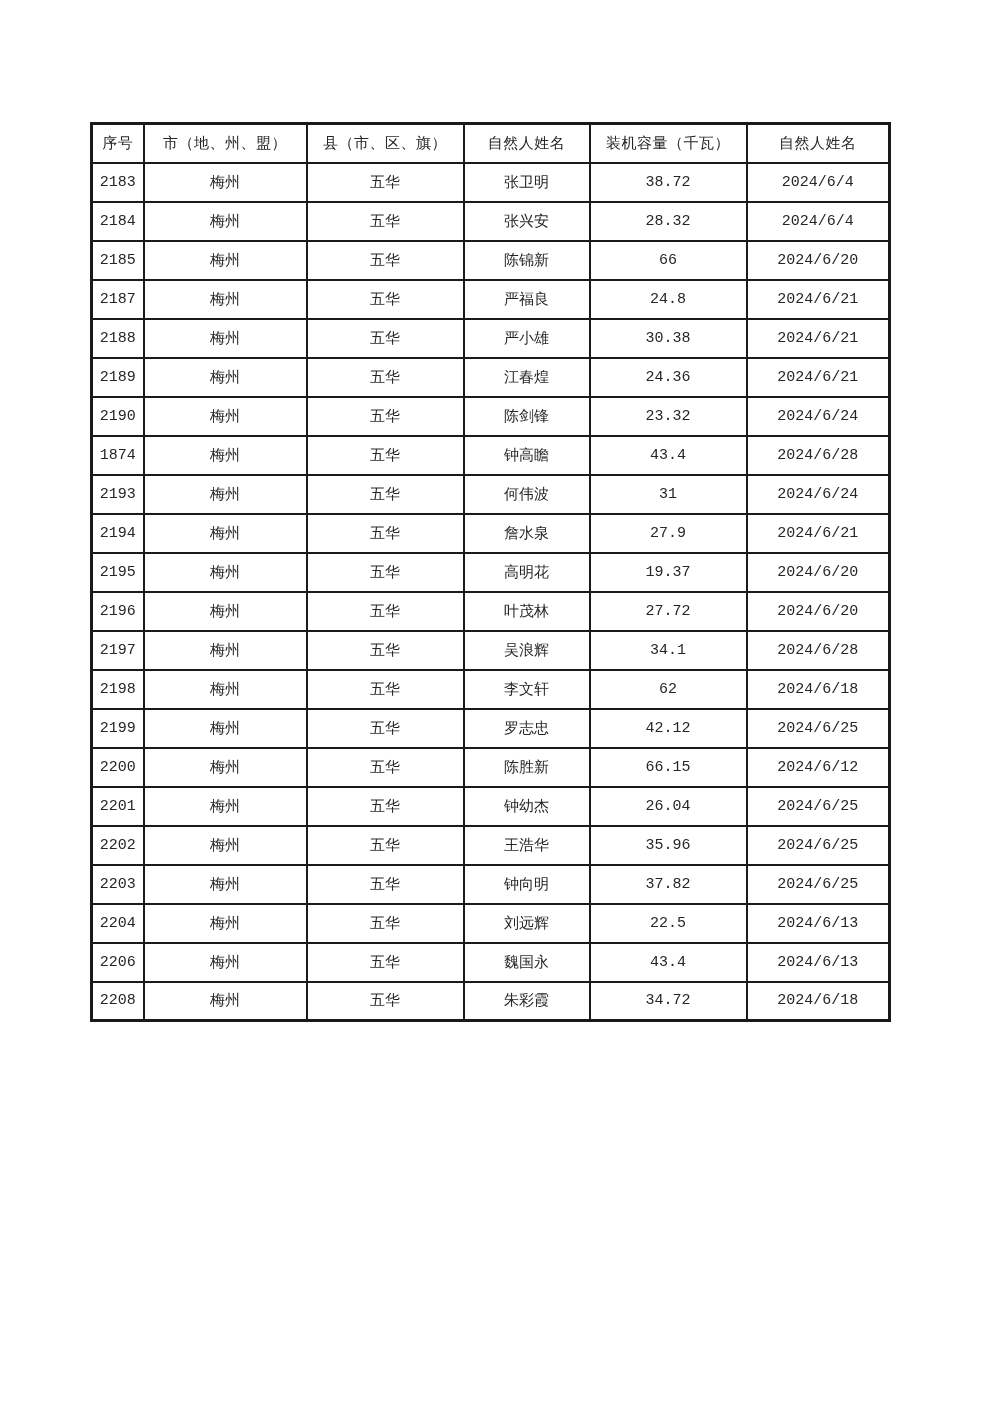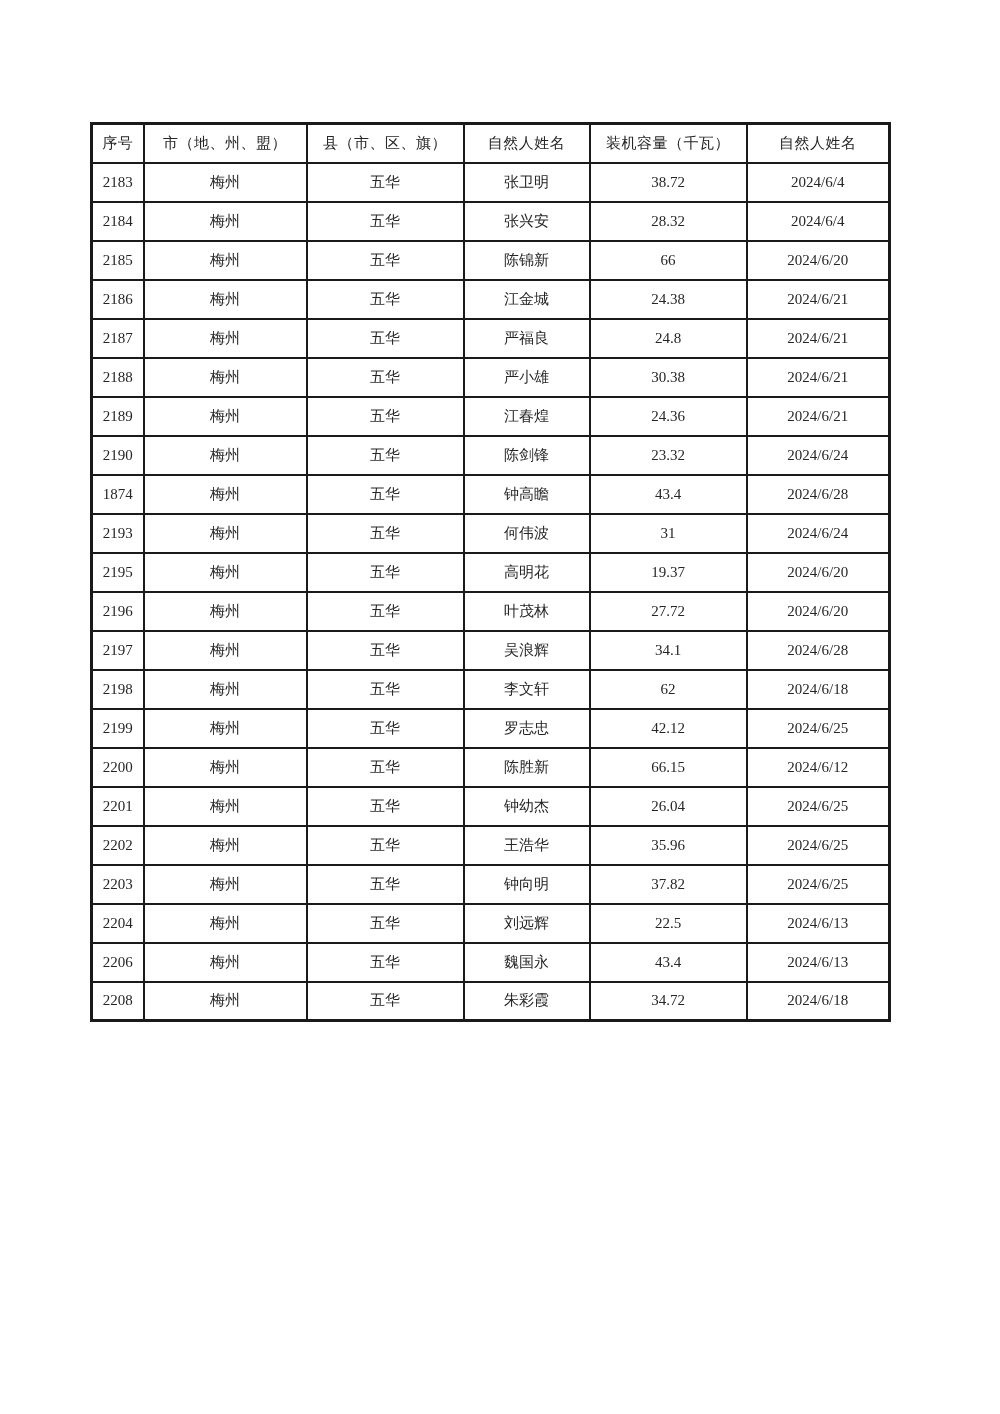--- a/index.html
+++ b/index.html
@@ -6,21 +6,21 @@
   html, body {
     margin: 0;
     padding: 0;
     background: #ffffff;
   }
   .page {
     position: relative;
     width: 1000px;
     height: 1414px;
     background: #ffffff;
-    font-family: Liberation Serif, serif;
+    font-family: Liberation Mono, monospace;
     color: #262626;
     overflow: hidden;
   }
   table.record-table {
     position: absolute;
     left: 90px;
     top: 122px;
     width: 798px;
     border-collapse: collapse;
     table-layout: fixed;
@@ -86,28 +86,20 @@
         </tr>
         <tr>
           <td>2185</td>
           <td>梅州</td>
           <td>五华</td>
           <td>陈锦新</td>
           <td>66</td>
           <td>2024/6/20</td>
         </tr>
         <tr>
-          <td>2186</td>
-          <td>梅州</td>
-          <td>五华</td>
-          <td>江金城</td>
-          <td>24.38</td>
-          <td>2024/6/21</td>
-        </tr>
-        <tr>
           <td>2187</td>
           <td>梅州</td>
           <td>五华</td>
           <td>严福良</td>
           <td>24.8</td>
           <td>2024/6/21</td>
         </tr>
         <tr>
           <td>2188</td>
           <td>梅州</td>
@@ -140,20 +132,28 @@
           <td>43.4</td>
           <td>2024/6/28</td>
         </tr>
         <tr>
           <td>2193</td>
           <td>梅州</td>
           <td>五华</td>
           <td>何伟波</td>
           <td>31</td>
           <td>2024/6/24</td>
+        </tr>
+        <tr>
+          <td>2194</td>
+          <td>梅州</td>
+          <td>五华</td>
+          <td>詹水泉</td>
+          <td>27.9</td>
+          <td>2024/6/21</td>
         </tr>
         <tr>
           <td>2195</td>
           <td>梅州</td>
           <td>五华</td>
           <td>高明花</td>
           <td>19.37</td>
           <td>2024/6/20</td>
         </tr>
         <tr>

